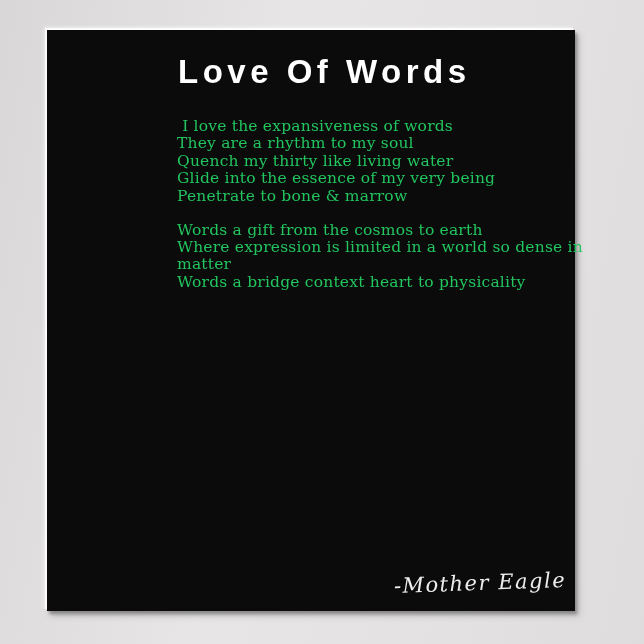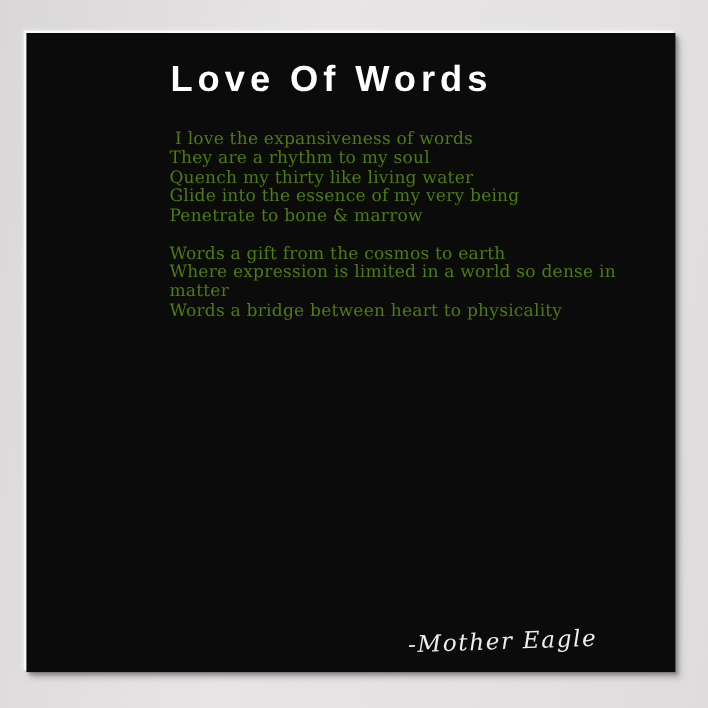--- a/index.html
+++ b/index.html
@@ -9,23 +9,23 @@
     height: 644px;
     overflow: hidden;
   }
   body {
     position: relative;
     background: linear-gradient(100deg, #d9d7d8 0%, #e7e5e6 40%, #e3e1e2 75%, #dedcdd 100%);
     font-family: "DejaVu Serif", serif;
   }
   .poster {
     position: absolute;
-    left: 24px;
+    left: 47px;
     top: 30px;
-    width: 590px;
+    width: 528px;
     height: 581px;
     background: #0b0b0b;
     box-shadow:
       -2px -2px 0 rgba(252, 252, 252, 0.95),
       -3px -3px 3px rgba(255, 255, 255, 0.55),
       2px 3px 3px rgba(95, 93, 94, 0.55),
       4px 5px 6px rgba(120, 118, 119, 0.35);
   }
   .poem-title {
     position: absolute;
@@ -37,21 +37,21 @@
     font-weight: bold;
     font-size: 33px;
     letter-spacing: 4.5px;
     white-space: nowrap;
   }
   .poem-body {
     position: absolute;
     left: 130px;
     top: 88px;
     width: 430px;
-    color: #4d7c0f;
+    color: #22c55e;
     font-size: 15.5px;
     line-height: 17.4px;
     letter-spacing: 0.2px;
   }
   .poem-body p {
     margin: 0 0 16.5px 0;
     white-space: pre-wrap;
   }
   .signature {
     position: absolute;
@@ -77,17 +77,17 @@
 
   <div class="poem-body">
     <p> I love the expansiveness of words
 They are a rhythm to my soul
 Quench my thirty like living water
 Glide into the essence of my very being
 Penetrate to bone &amp; marrow</p>
     <p>Words a gift from the cosmos to earth
 Where expression is limited in a world so dense in
 matter
-Words a bridge between heart to physicality</p>
+Words a bridge context heart to physicality</p>
   </div>
 
   <div class="signature">-Mother Eagle</div>
 </div>
 
 </body></html>

